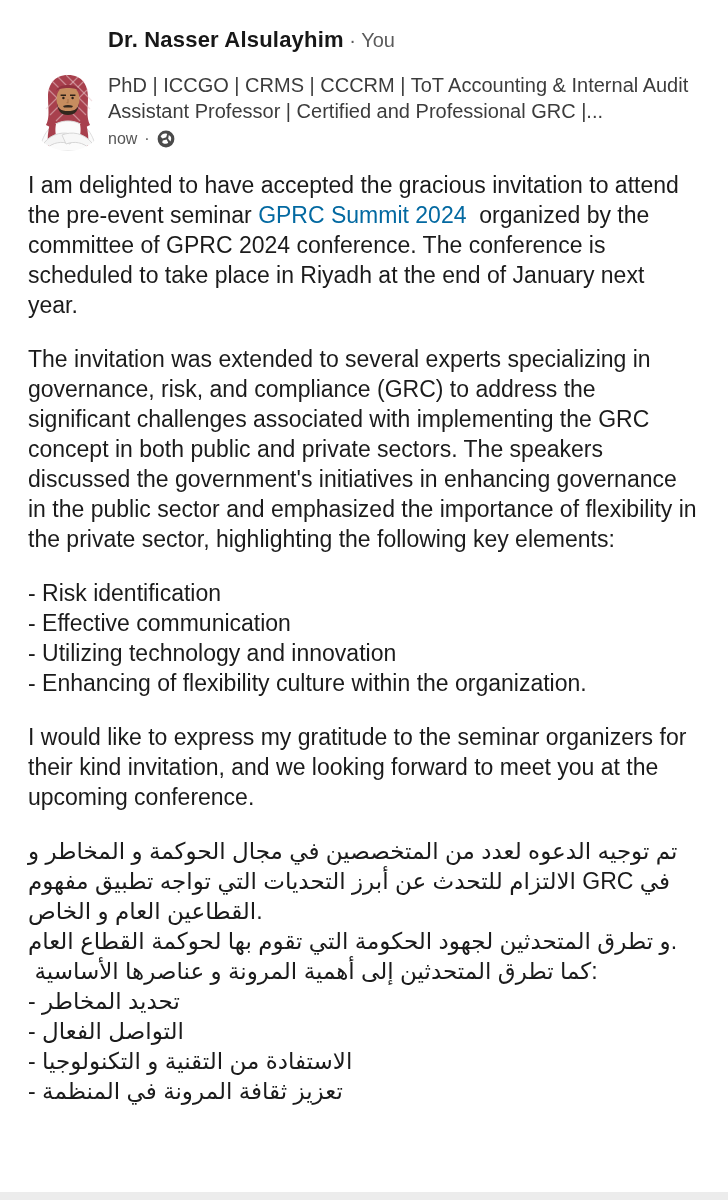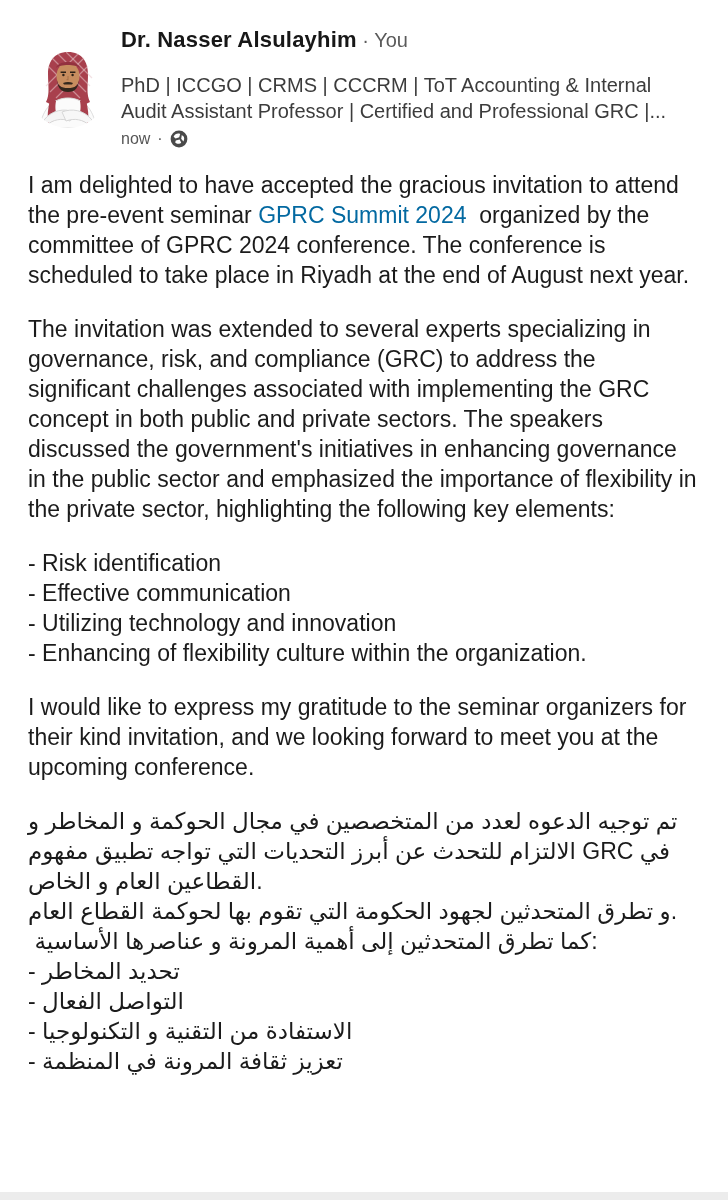--- a/index.html
+++ b/index.html
@@ -7,21 +7,21 @@
     width: 728px; height: 1200px;
     background: #ffffff;
     font-family: "Liberation Sans", "DejaVu Sans", sans-serif;
     color: #1b1b1b;
     overflow: hidden;
     position: relative;
   }
   .post { padding: 24px 28px 0 28px; }
 
   
-  .header { display: flex; gap: 13px; align-items: center; }
+  .header { display: flex; align-items: flex-end; }
   .avatar {
     width: 80px; height: 80px; flex: none;
     border-radius: 50%;
     overflow: hidden;
     background: #ffffff;
     cursor: pointer;
   }
   .avatar svg { display: block; width: 80px; height: 80px; }
   .hmeta { min-width: 0; padding-top: 2px; }
   .name-row { font-size: 22px; line-height: 28px; white-space: nowrap; }
@@ -104,21 +104,21 @@
             <path fill="#ffffff" d="M5.8 10.6 L9.6 9.4 L11.2 12.4 C9.8 14.4 6.9 14.2 5.2 12.6 Z"></path>
             <path fill="#ffffff" d="M11.8 5.0 L13.8 6.8 C14.4 8.3 14.2 9.9 13.4 11.4 L11.2 8.8 Z"></path>
           </svg>
         </span>
       </div>
     </div>
   </div>
 
   <div class="body">
 
-    <div class="block"><span>I am delighted to have accepted the gracious invitation to attend the pre-event seminar </span><span class="inline-link">GPRC Summit 2024</span><span>  organized by the committee of GPRC 2024 conference. The conference is scheduled to take place in Riyadh at the end of August next year.</span></div>
+    <div class="block"><span>I am delighted to have accepted the gracious invitation to attend the pre-event seminar </span><span class="inline-link">GPRC Summit 2024</span><span>  organized by the committee of GPRC 2024 conference. The conference is scheduled to take place in Riyadh at the end of January next year.</span></div>
 
     <div class="block">The invitation was extended to several experts specializing in governance, risk, and compliance (GRC) to address the significant challenges associated with implementing the GRC concept in both public and private sectors. The speakers discussed the government's initiatives in enhancing governance in the public sector and emphasized the importance of flexibility in the private sector, highlighting the following key elements:</div>
 
     <div class="block">- Risk identification
 - Effective communication
 - Utilizing technology and innovation
 - Enhancing of flexibility culture within the organization.</div>
 
     <div class="block">I would like to express my gratitude to the seminar organizers for their kind invitation, and we looking forward to meet you at the upcoming conference.</div>
 

